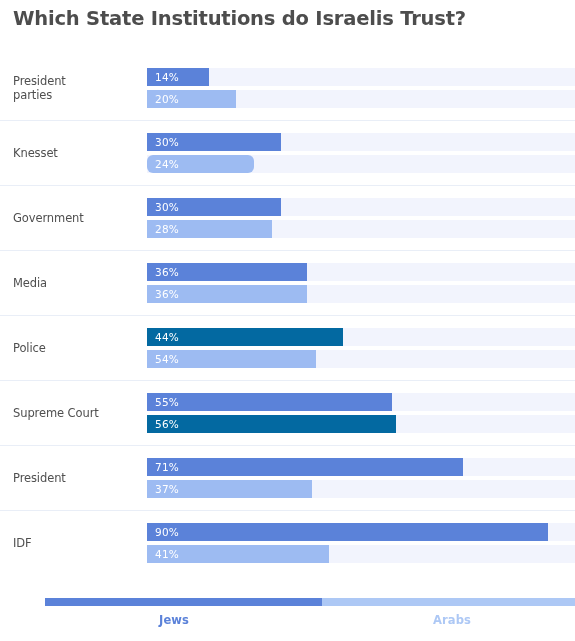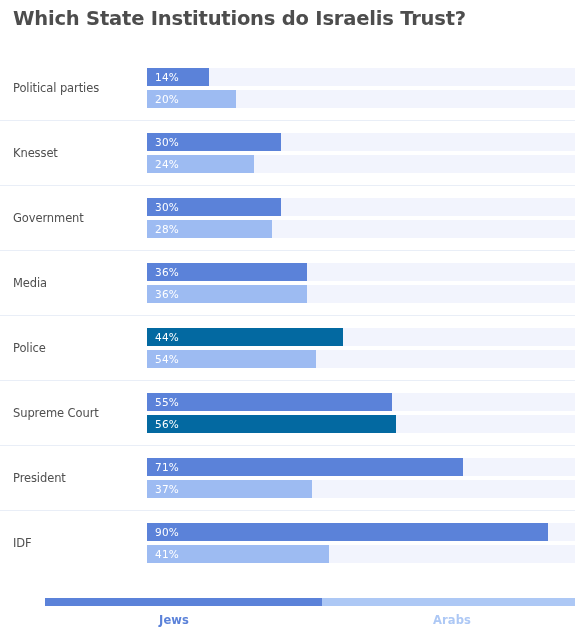--- a/index.html
+++ b/index.html
@@ -143,21 +143,21 @@
 </style>
 </head>
 <body>
 
 <div class="page">
 
   <div class="chart-title">Which State Institutions do Israelis Trust?</div>
 
   <div class="rows">
       <div class="row">
-        <div class="row-label">Political parties</div>
+        <div class="row-label">President parties</div>
         <div class="bars">
           <div class="track">
             <div class="fill jews" style="width: 14%; background: rgb(91, 130, 217);">
               <span class="val">14%</span>
             </div>
           </div>
           <div class="track">
             <div class="fill arabs" style="width: 20%; background: rgb(157, 187, 242);">
               <span class="val">20%</span>
             </div>
@@ -166,21 +166,21 @@
       </div>
       <div class="row">
         <div class="row-label">Knesset</div>
         <div class="bars">
           <div class="track">
             <div class="fill jews" style="width: 30%; background: rgb(91, 130, 217);">
               <span class="val">30%</span>
             </div>
           </div>
           <div class="track">
-            <div class="fill arabs" style="width: 24%; background: rgb(157, 187, 242);">
+            <div class="fill arabs" style="width: 24%; background: rgb(157, 187, 242); border-radius: 6px;">
               <span class="val">24%</span>
             </div>
           </div>
         </div>
       </div>
       <div class="row">
         <div class="row-label">Government</div>
         <div class="bars">
           <div class="track">
             <div class="fill jews" style="width: 30%; background: rgb(91, 130, 217);">

